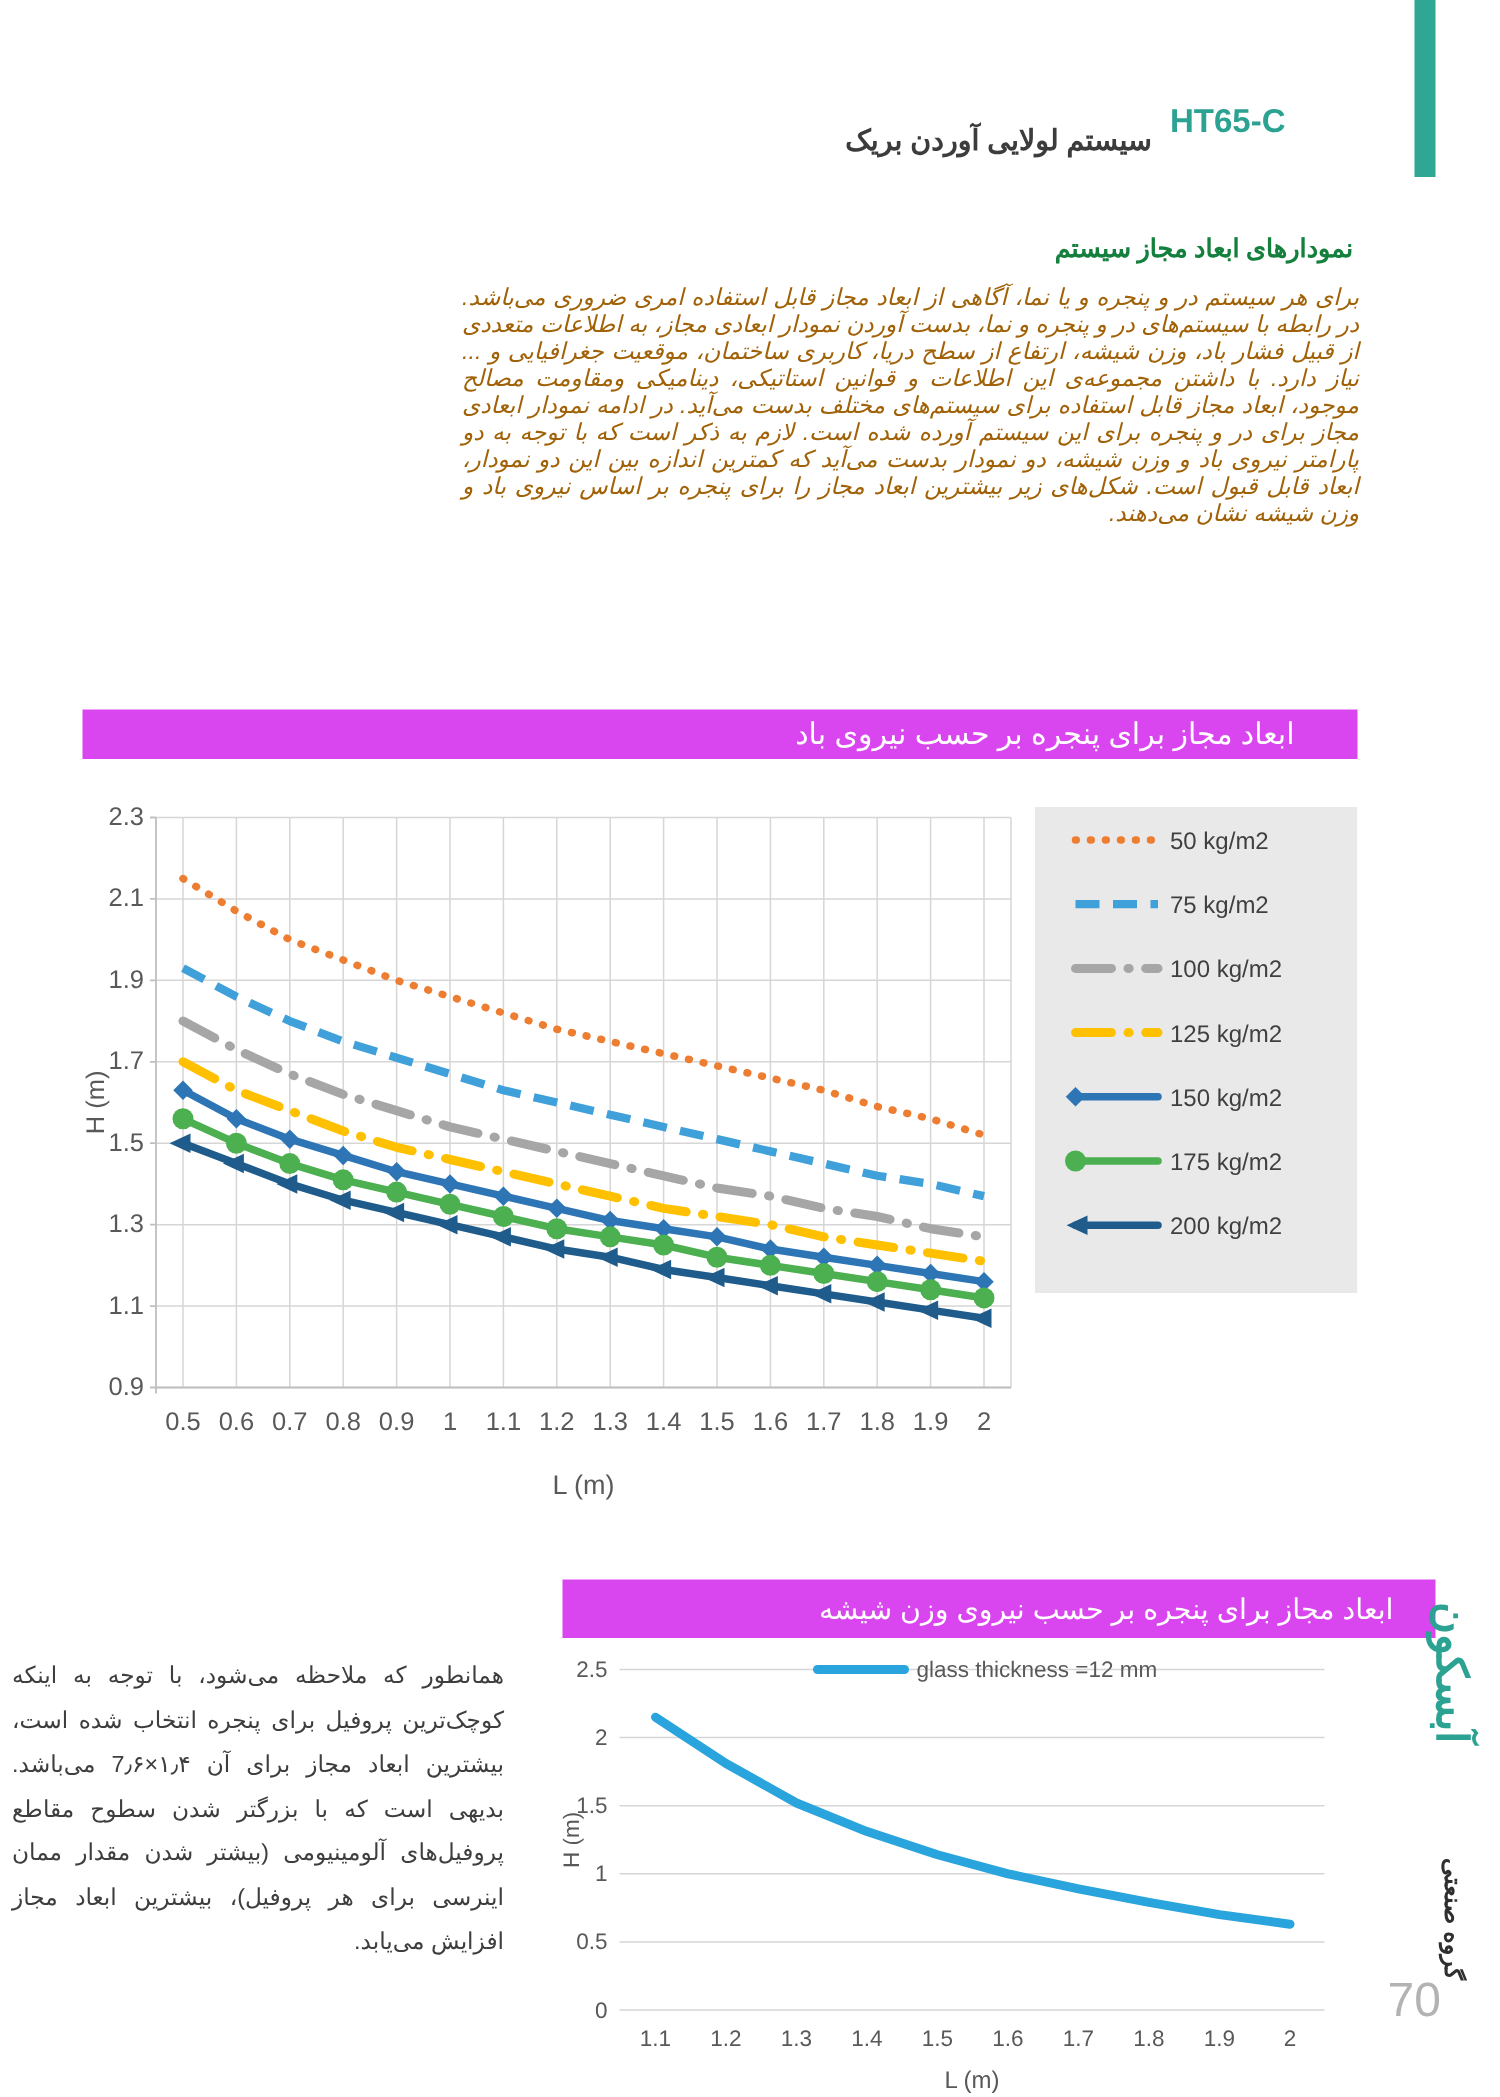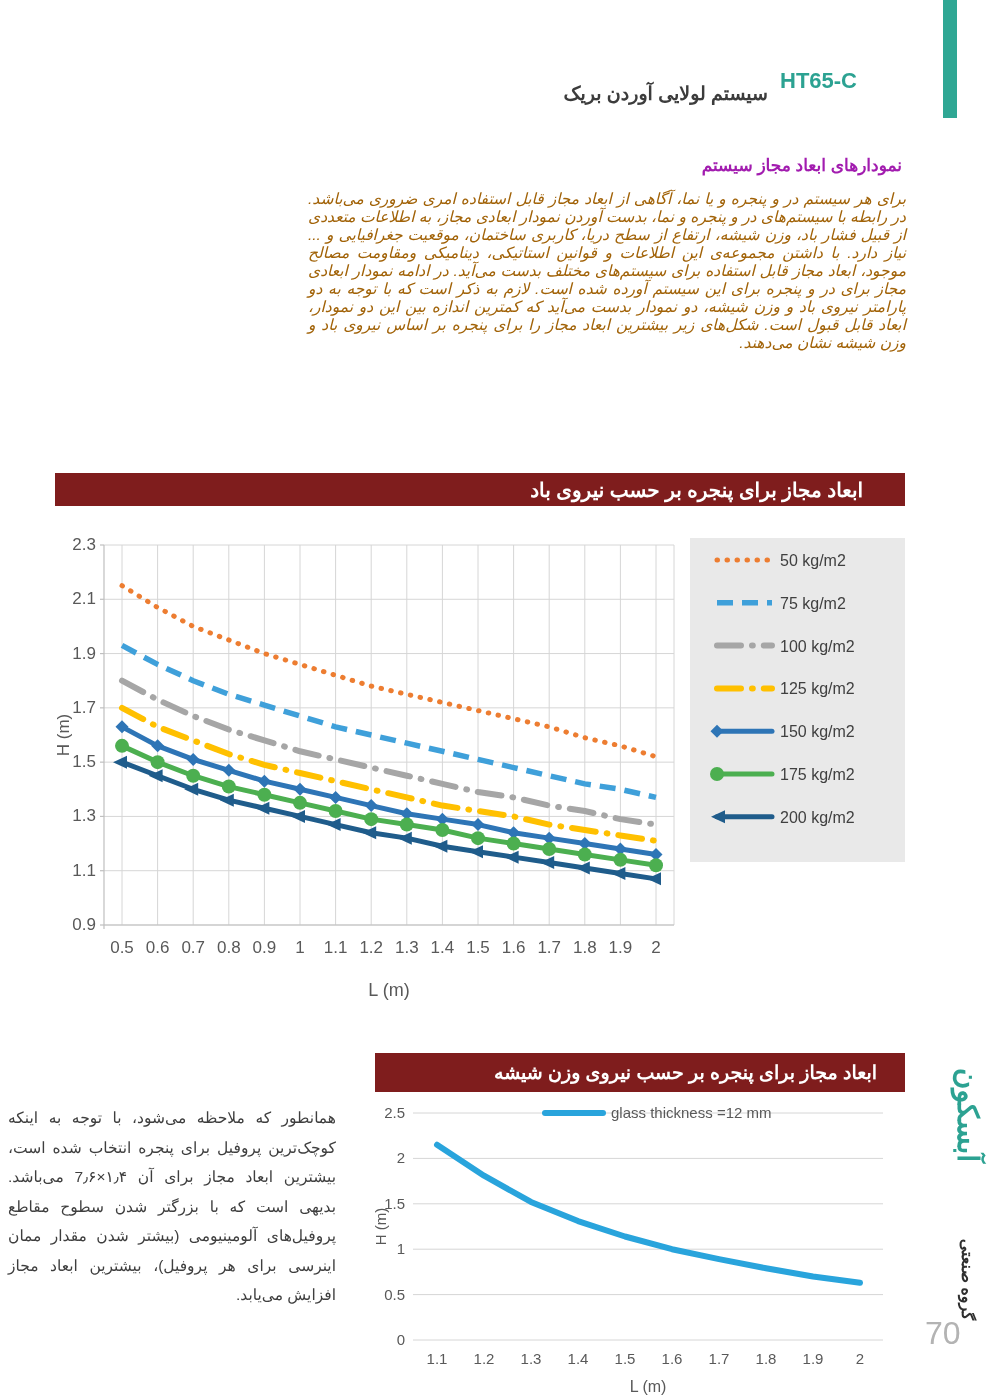--- a/index.html
+++ b/index.html
@@ -3,27 +3,27 @@
 <meta charset="utf-8">
 <style>
   html,body{margin:0;padding:0;background:#ffffff;}
   body{width:1000px;height:1398px;position:relative;overflow:hidden;
        font-family:"Liberation Sans",sans-serif;color:#3e3e3e;}
   .abs{position:absolute;}
   .teal-bar{left:943px;top:0;width:14px;height:118px;background:#2fa794;}
   .model{left:780px;top:68px;width:128px;font-size:22px;font-weight:bold;color:#2ca292;
          letter-spacing:0px;text-align:left;}
   .subtitle{right:232px;top:82px;font-size:19px;font-weight:bold;color:#3c3c3c;direction:rtl;}
-  .section-heading{right:98px;top:155px;font-size:17px;font-weight:bold;color:#a21caf;direction:rtl;}
+  .section-heading{right:98px;top:155px;font-size:17px;font-weight:bold;color:#15803d;direction:rtl;font-family:Liberation Serif, serif;}
   .paragraph{left:308px;top:190px;width:598px;direction:rtl;text-align:justify;
              font-size:15.5px;line-height:18px;color:#a16207;font-style:italic;}
-  .chart-titlebar{background:#7f1d1d;color:#ffffff;font-weight:bold;direction:rtl;
+  .chart-titlebar{background:#d946ef;color:#ffffff;font-weight:normal;direction:rtl;
                   display:flex;align-items:center;}
   .bar1{left:55px;top:473px;width:850px;height:33px;font-size:20px;padding:0 42px 0 0;box-sizing:border-box;}
-  .bar2{left:375px;top:1053px;width:530px;height:39px;font-size:19px;padding:0 28px 0 0;box-sizing:border-box;}
+  .bar2{left:375px;top:1053px;width:582px;height:39px;font-size:19px;padding:0 28px 0 0;box-sizing:border-box;}
   .chart-svg{display:block;}
   .svg1{left:55px;top:512px;}
   .svg2{left:375px;top:1092px;}
   .left-note{left:8px;top:1103px;width:328px;direction:rtl;text-align:justify;
              font-size:15.5px;line-height:29.5px;color:#3e3e3e;}
   .brand{left:990px;top:1068px;width:252px;height:44px;transform-origin:0 0;transform:rotate(90deg);
          direction:rtl;display:flex;align-items:center;justify-content:space-between;}
   .brand-name{color:#2ca292;font-size:29px;font-weight:bold;}
   .brand-group{color:#2f2f2f;font-size:16px;font-weight:bold;}
   .page-number{left:925px;top:1315px;font-size:32px;color:#b3b3b3;}

